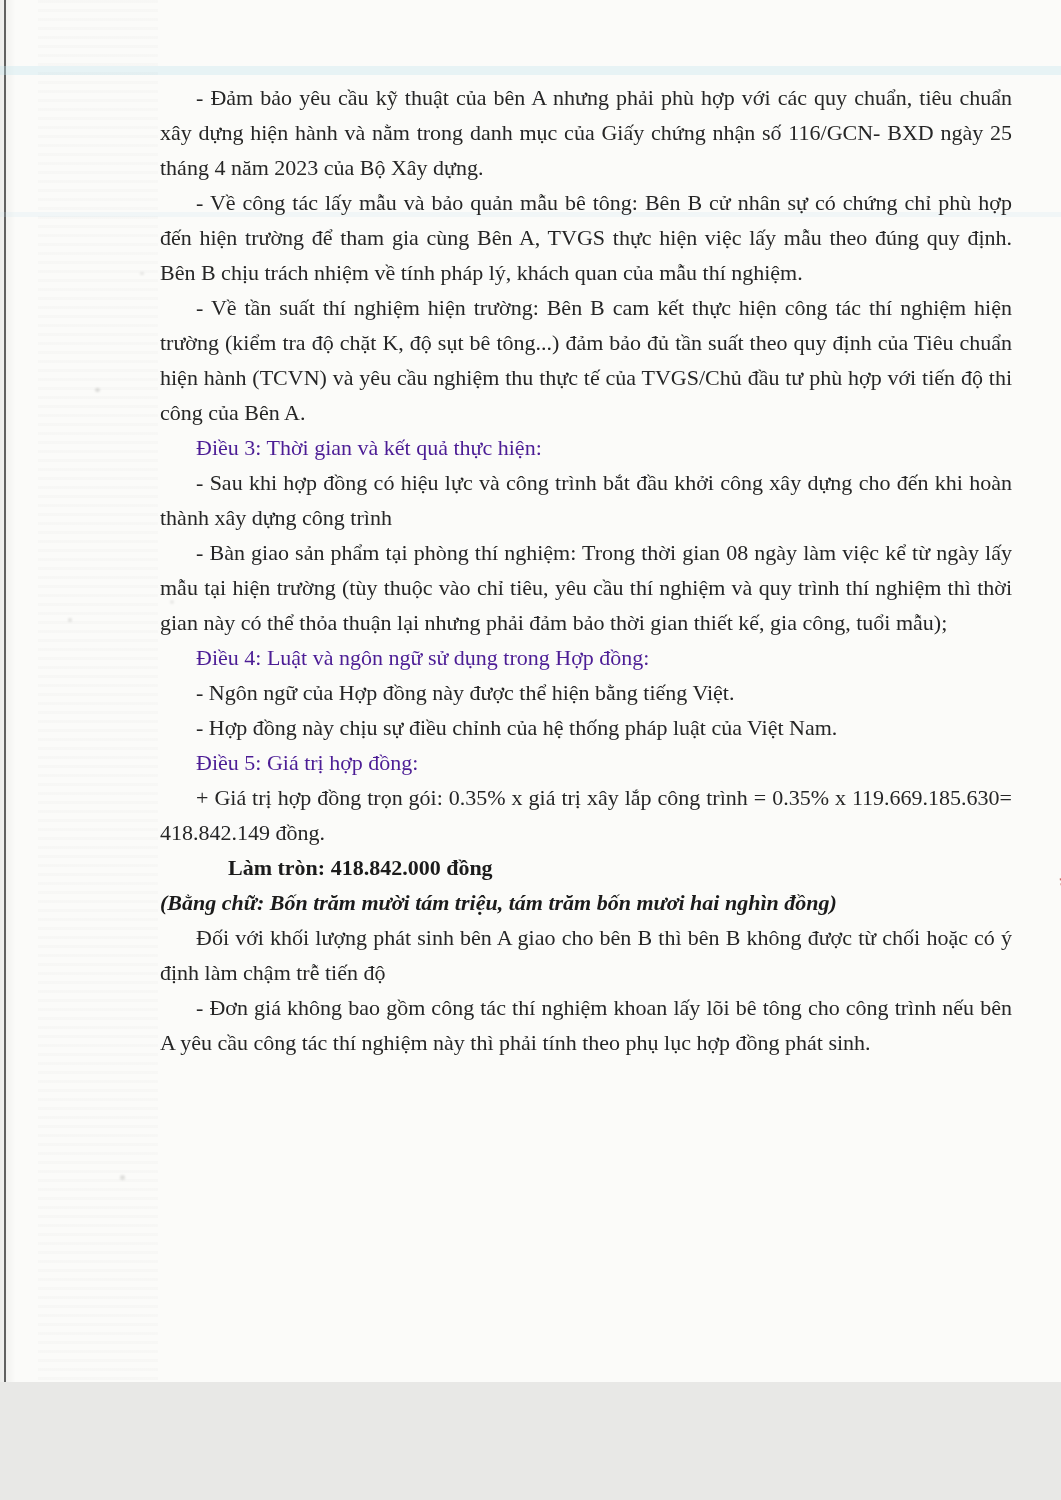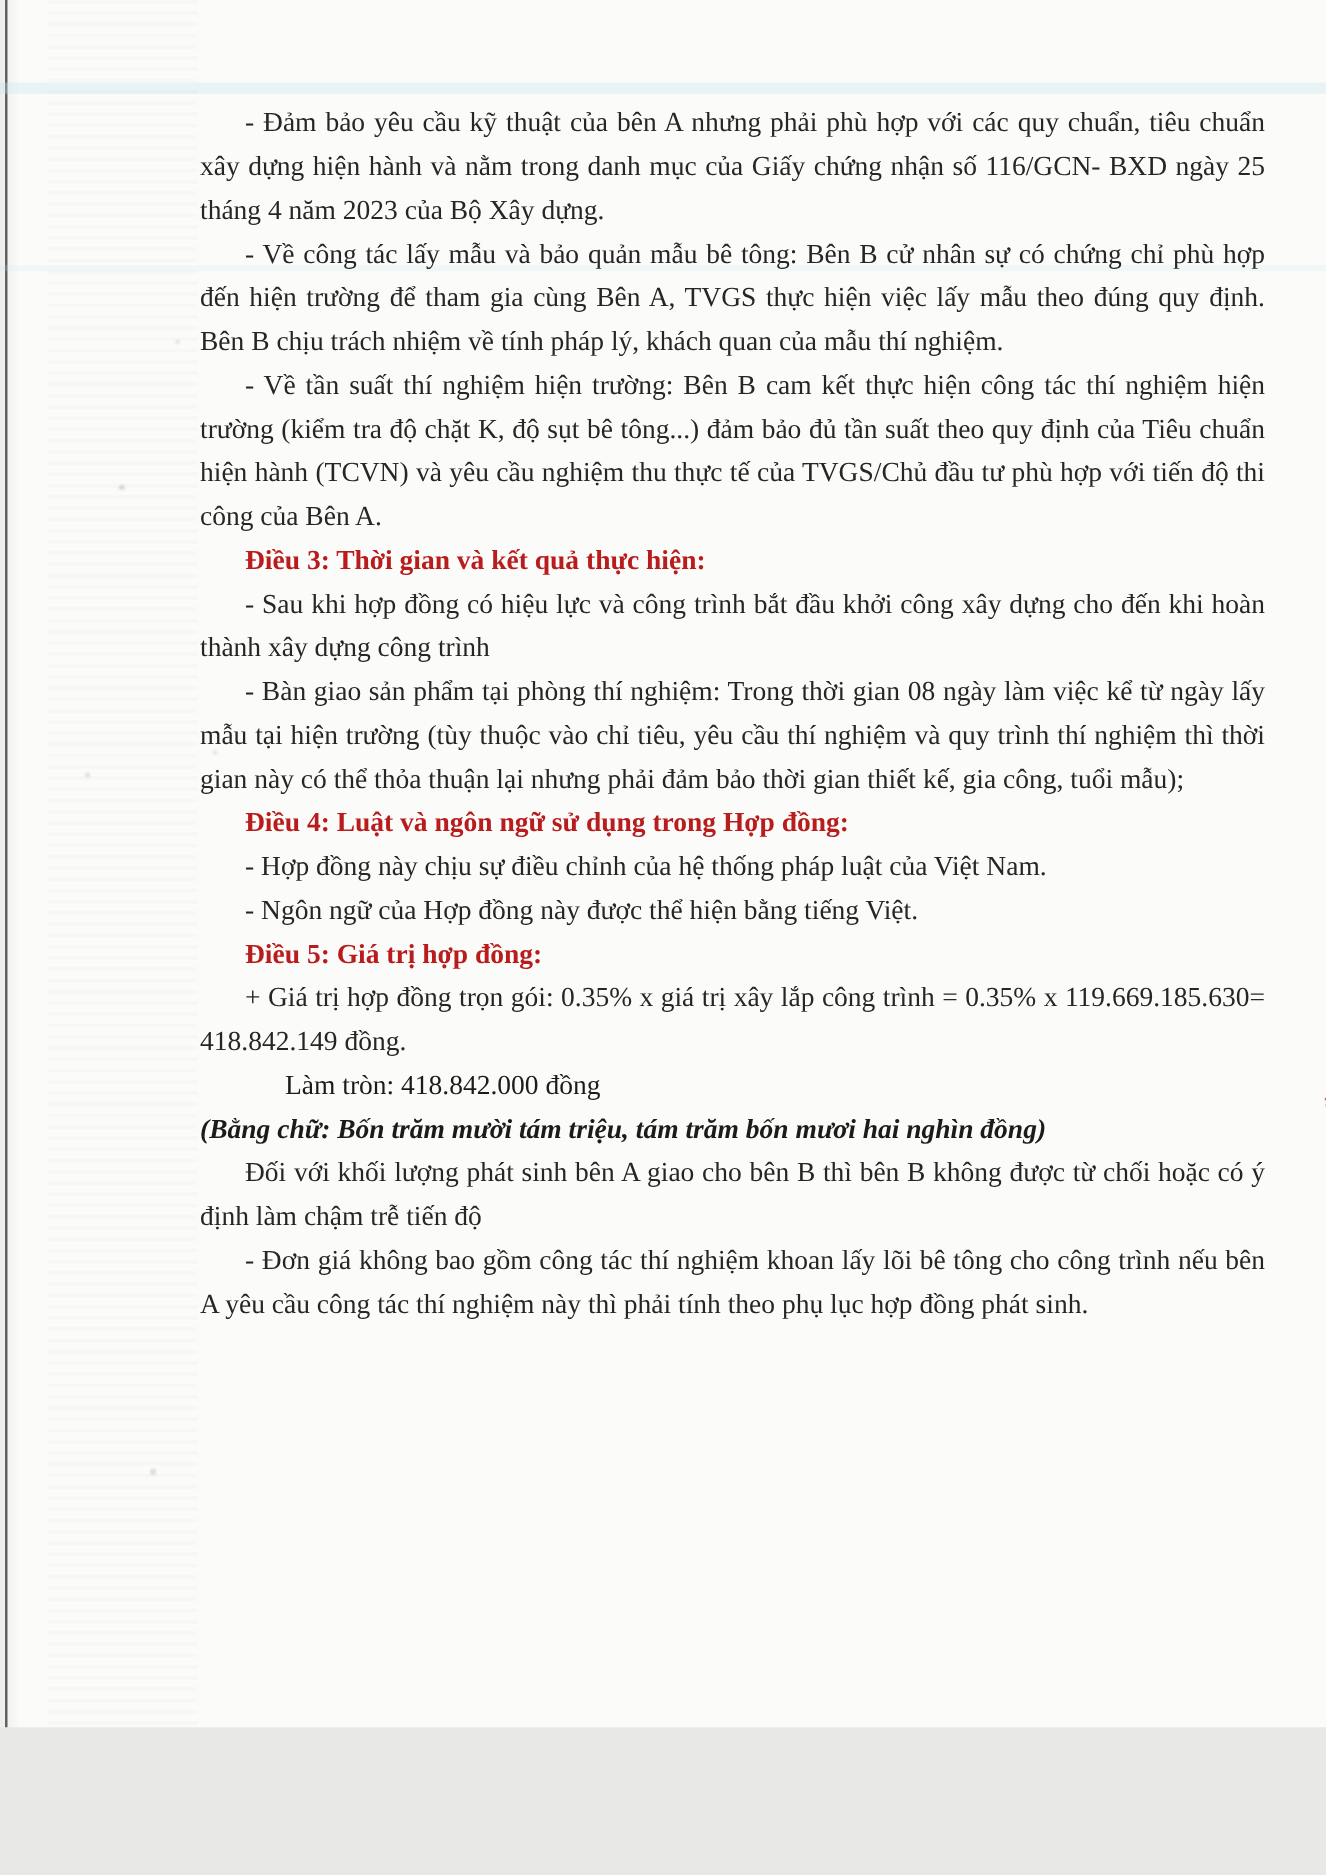--- a/index.html
+++ b/index.html
@@ -23,22 +23,22 @@
     background:repeating-linear-gradient(180deg,rgba(90,90,90,.025) 0 3px,rgba(0,0,0,0) 3px 9px);}
   .speck{position:absolute;border-radius:50%;background:#7a7a74;filter:blur(1px);}
 
   
   .content{
     position:absolute;left:160px;top:80px;width:852px;
     font-size:22px;line-height:35px;text-align:justify;
   }
   .content p{margin:0;}
   .body{margin-top:7px;text-indent:36px;}
-  .heading{margin-top:12px;text-indent:36px;font-weight:bold;color:#b91c1c;}
-  .rounded{margin-top:9px;text-indent:68px;font-weight:normal;color:#1b1b1b;}
+  .heading{margin-top:12px;text-indent:36px;font-weight:normal;color:#4c1d95;}
+  .rounded{margin-top:9px;text-indent:68px;font-weight:bold;color:#1b1b1b;}
   .inwords{margin-top:9px;text-indent:0;font-weight:bold;font-style:italic;color:#1b1b1b;}
   .first{margin-top:0;}
 
   
   .footer{
     position:absolute;left:0;top:1448px;width:1061px;
     text-align:center;font-size:21px;color:#701a75;letter-spacing:1px;
   }
 
   
@@ -77,22 +77,22 @@
   <div class="speck" style="left:170px;top:600px;width:4px;height:4px;opacity:.15"></div>
 
   <div class="content">
     <p class="body first">- Đảm bảo yêu cầu kỹ thuật của bên A nhưng phải phù hợp với các quy chuẩn, tiêu chuẩn xây dựng hiện hành và nằm trong danh mục của Giấy chứng nhận số 116/GCN- BXD ngày 25 tháng 4 năm 2023 của Bộ Xây dựng.</p>
     <p class="body">- Về công tác lấy mẫu và bảo quản mẫu bê tông: Bên B cử nhân sự có chứng chỉ phù hợp đến hiện trường để tham gia cùng Bên A, TVGS thực hiện việc lấy mẫu theo đúng quy định. Bên B chịu trách nhiệm về tính pháp lý, khách quan của mẫu thí nghiệm.</p>
     <p class="body">- Về tần suất thí nghiệm hiện trường: Bên B cam kết thực hiện công tác thí nghiệm hiện trường (kiểm tra độ chặt K, độ sụt bê tông...) đảm bảo đủ tần suất theo quy định của Tiêu chuẩn hiện hành (TCVN) và yêu cầu nghiệm thu thực tế của TVGS/Chủ đầu tư phù hợp với tiến độ thi công của Bên A.</p>
     <p class="heading">Điều 3: Thời gian và kết quả thực hiện:</p>
     <p class="body">- Sau khi hợp đồng có hiệu lực và công trình bắt đầu khởi công xây dựng cho đến khi hoàn thành xây dựng công trình</p>
     <p class="body">- Bàn giao sản phẩm tại phòng thí nghiệm: Trong thời gian 08 ngày làm việc kể từ ngày lấy mẫu tại hiện trường (tùy thuộc vào chỉ tiêu, yêu cầu thí nghiệm và quy trình thí nghiệm thì thời gian này có thể thỏa thuận lại nhưng phải đảm bảo thời gian thiết kế, gia công, tuổi mẫu);</p>
     <p class="heading">Điều 4: Luật và ngôn ngữ sử dụng trong Hợp đồng:</p>
+    <p class="body">- Ngôn ngữ của Hợp đồng này được thể hiện bằng tiếng Việt.</p>
     <p class="body">- Hợp đồng này chịu sự điều chỉnh của hệ thống pháp luật của Việt Nam.</p>
-    <p class="body">- Ngôn ngữ của Hợp đồng này được thể hiện bằng tiếng Việt.</p>
     <p class="heading">Điều 5: Giá trị hợp đồng:</p>
     <p class="body">+ Giá trị hợp đồng trọn gói: 0.35% x giá trị xây lắp công trình  = 0.35% x 119.669.185.630= 418.842.149 đồng.</p>
     <p class="rounded">Làm tròn: 418.842.000 đồng</p>
     <p class="inwords">(Bằng chữ: Bốn trăm mười tám triệu, tám trăm bốn mươi hai nghìn đồng)</p>
     <p class="body">Đối với khối lượng phát sinh bên A giao cho bên B thì bên B không được từ chối hoặc có ý định làm chậm trễ tiến độ</p>
     <p class="body">- Đơn giá không bao gồm công tác thí nghiệm khoan lấy lõi bê tông cho công trình nếu bên A yêu cầu công tác thí nghiệm này thì phải tính theo phụ lục hợp đồng phát sinh.</p>
   </div>
 
   <div class="stamp" style="top:572px;width:42px;height:200px;">
     <span class="sline" style="top:2px;">õ08(</span>

